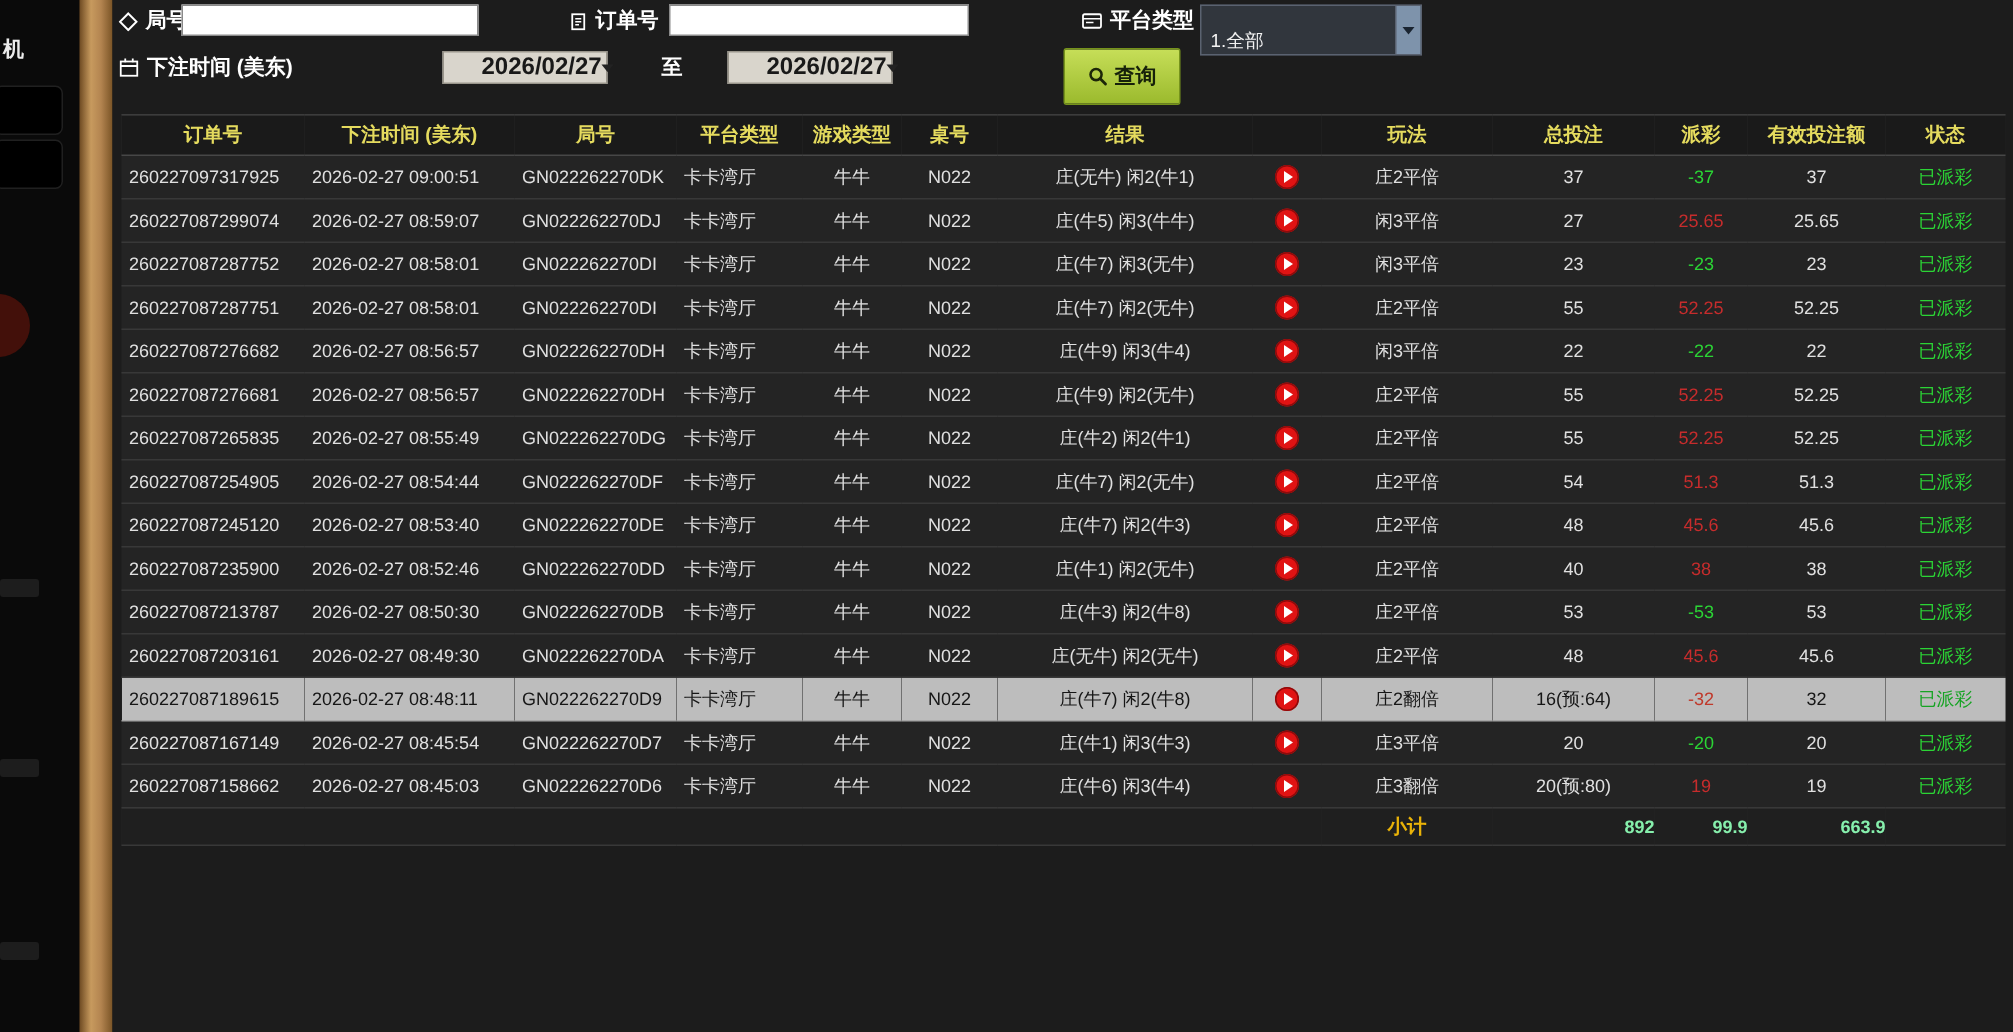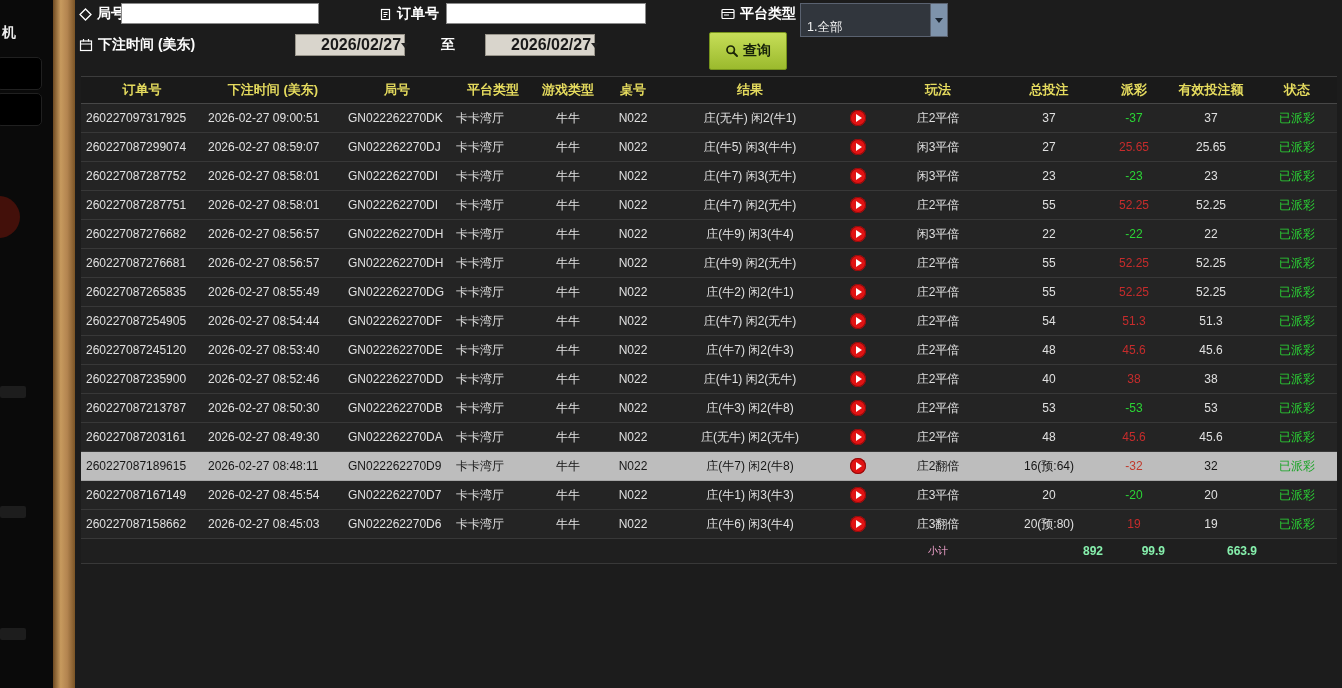--- a/index.html
+++ b/index.html
@@ -56,21 +56,21 @@
     overflow:hidden;white-space:nowrap}
   td.al{text-align:left;padding-left:5px}
   td.green{color:#2bd435}
   td.red{color:#c62c2c}
   td.status{color:#2bd435}
   tr.selected{background:#bdbdbd}
   tr.selected td{color:#161616;border-bottom-color:#a6a6a6}
   tr.selected td.red{color:#c0392b}
   tr.selected td.status{color:#16a423}
   tr.footer td{height:25px;background:#1f1f1f;border-bottom:1px solid #383838}
-  td.sum-label{color:#f9a8d4;font-weight:normal;font-size:10px;text-align:center}
+  td.sum-label{color:#eab308;font-weight:bold;font-size:13px;text-align:center}
   td.sum-val{color:#86efac;font-weight:bold;font-size:12px;text-align:right}
   .play-btn{display:inline-flex;width:16px;height:16px;border-radius:50%;background:#e01313;
     align-items:center;justify-content:center;vertical-align:middle;cursor:pointer;
     box-shadow:inset 0 0 0 1px #8e0b0b}
   .play-btn .tri{width:0;height:0;border-top:4px solid transparent;border-bottom:4px solid transparent;
     border-left:6px solid #fff;margin-left:2px}
 </style>
 </head>
 <body>
 

